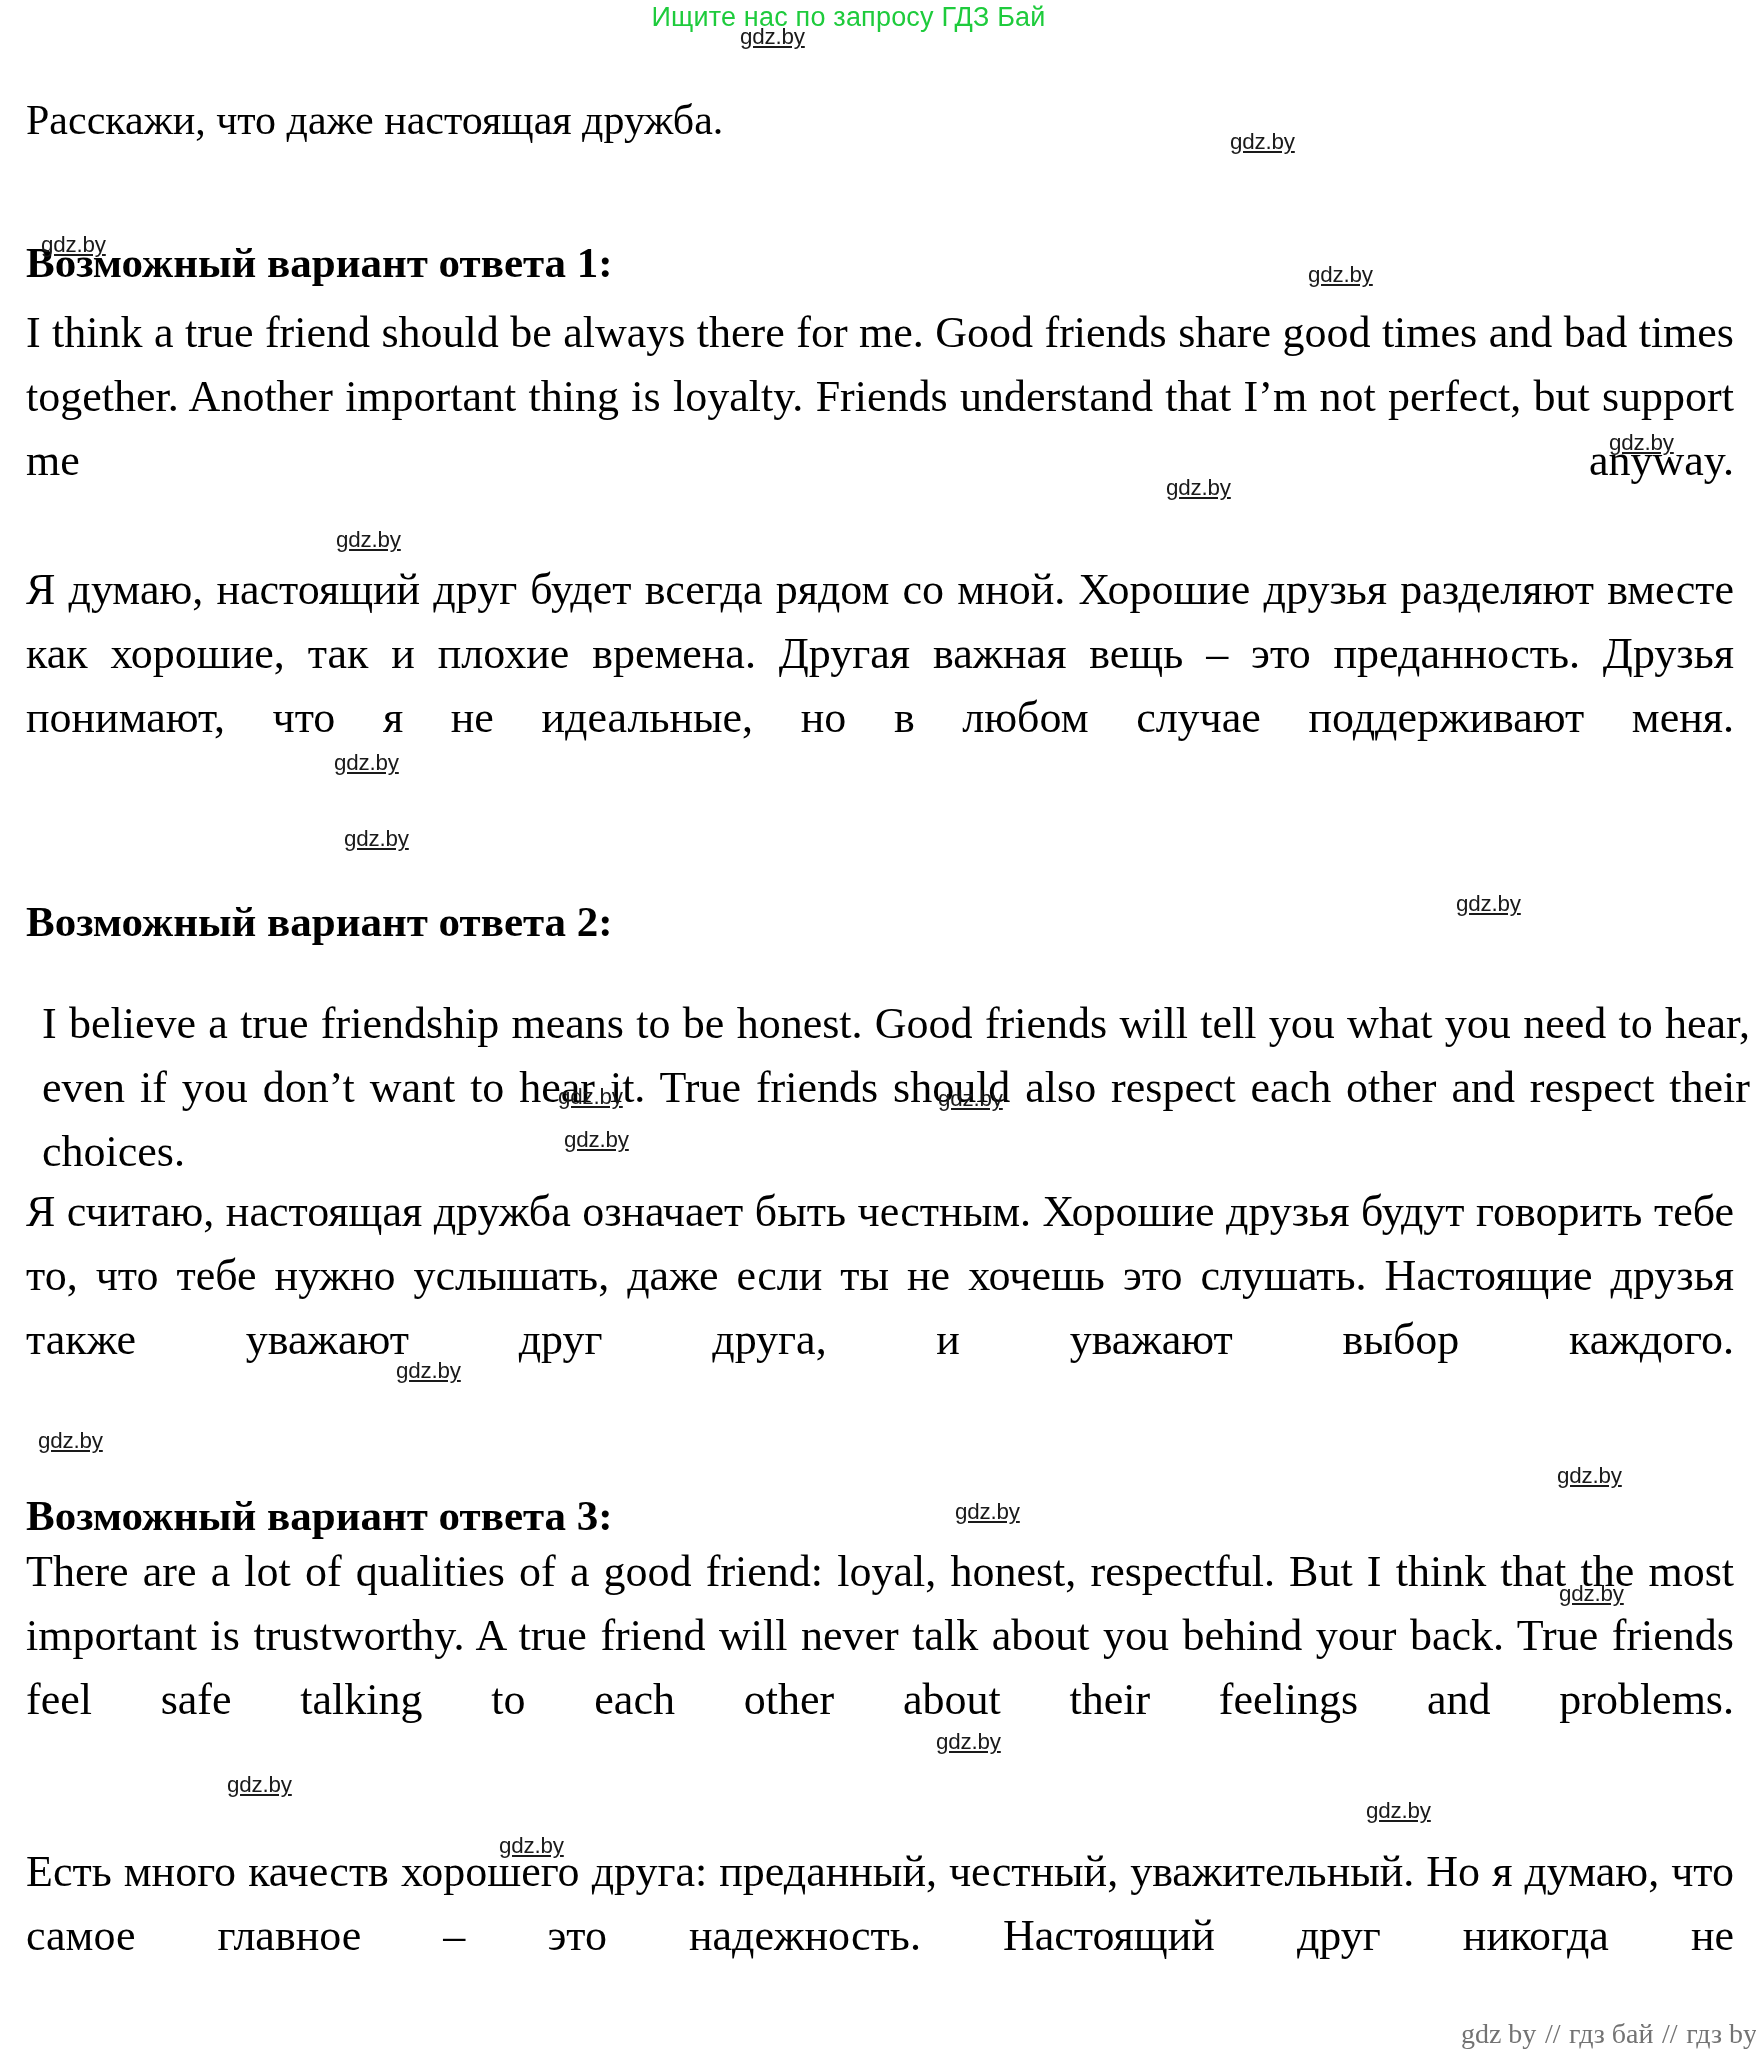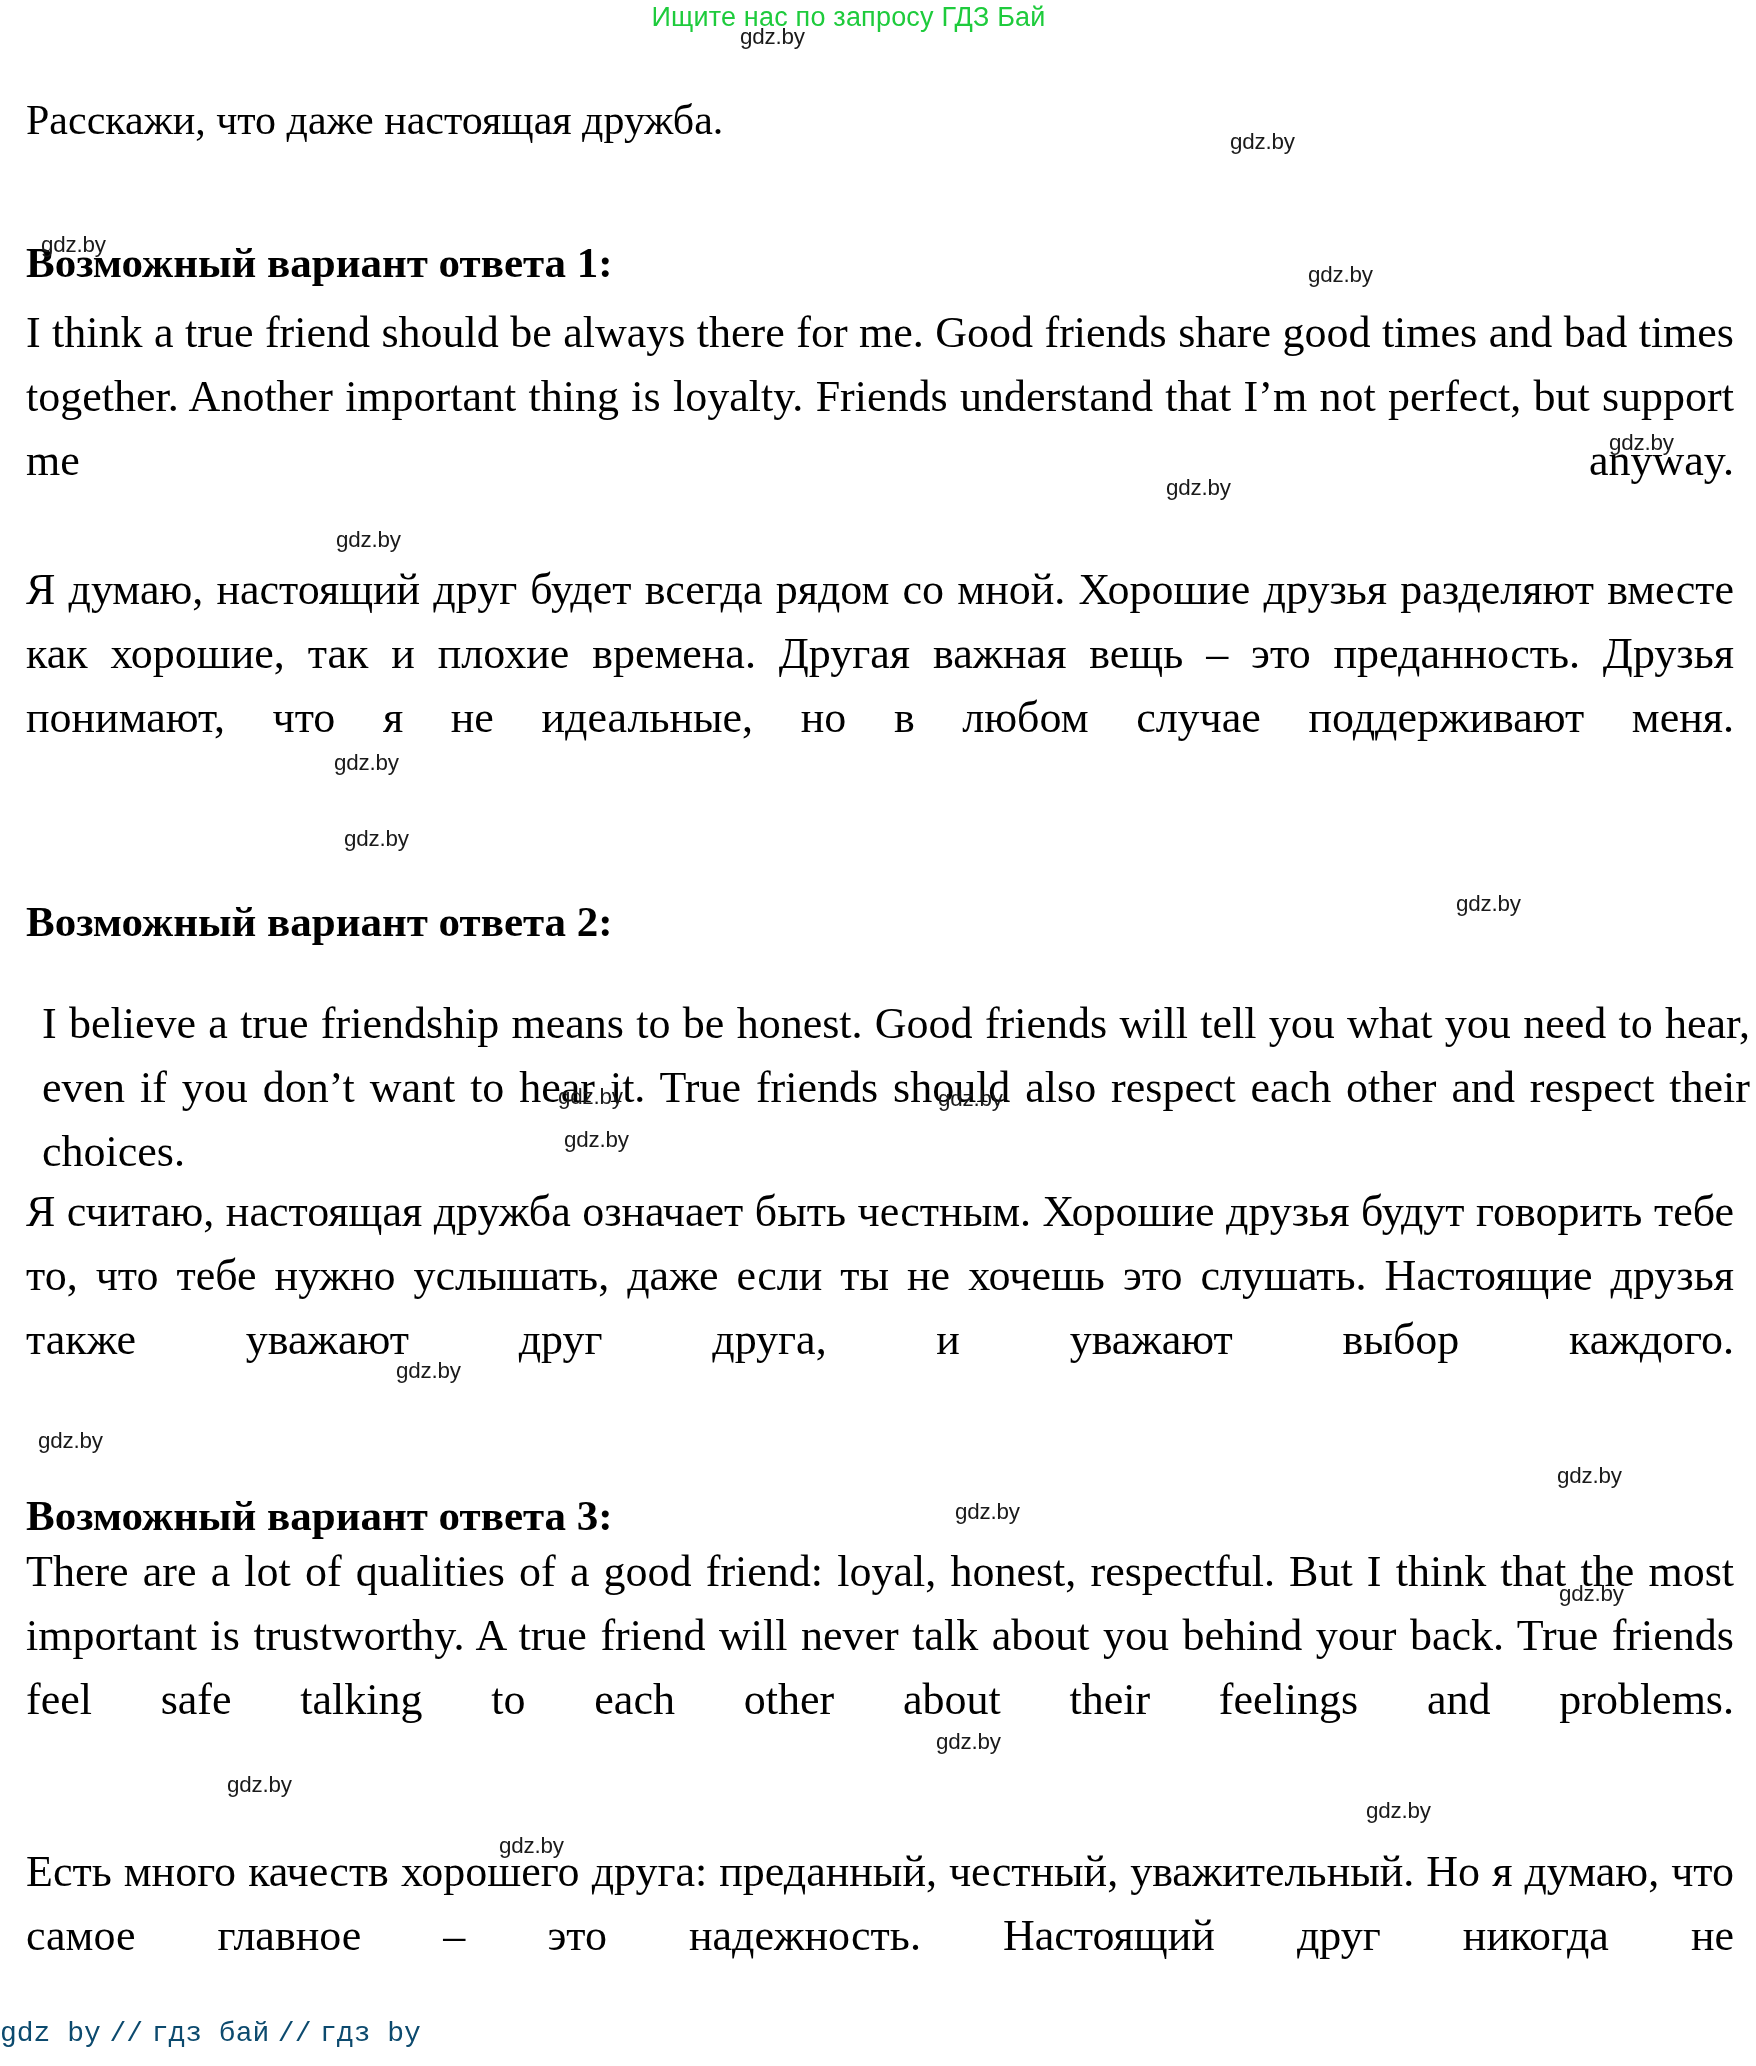--- a/index.html
+++ b/index.html
@@ -100,32 +100,33 @@
   #para-ru-3   { top: 1840px; }
 
   
   .wm {
     position: absolute;
     font-family: "Liberation Sans", "DejaVu Sans", sans-serif;
     font-size: 22.4px;
     color: #1a1a1a;
     white-space: nowrap;
     letter-spacing: -0.2px;
+    text-decoration: underline;
   }
 
   
   .footer-links {
     position: absolute;
     left: 0;
     top: 2018px;
     width: 1757px;
-    text-align: left;
-    font-family: Liberation Mono, monospace;
+    text-align: right;
+    font-family: Liberation Serif, serif;
     font-size: 28px;
-    color: #0c4a6e;
+    color: #737373;
     white-space: nowrap;
   }
   .footer-links .sep { padding: 0 8.6px; }
 </style>
 </head>
 <body>
 
 <div class="promo-banner">Ищите нас по запросу ГДЗ Бай</div>
 
 <div class="doc">

